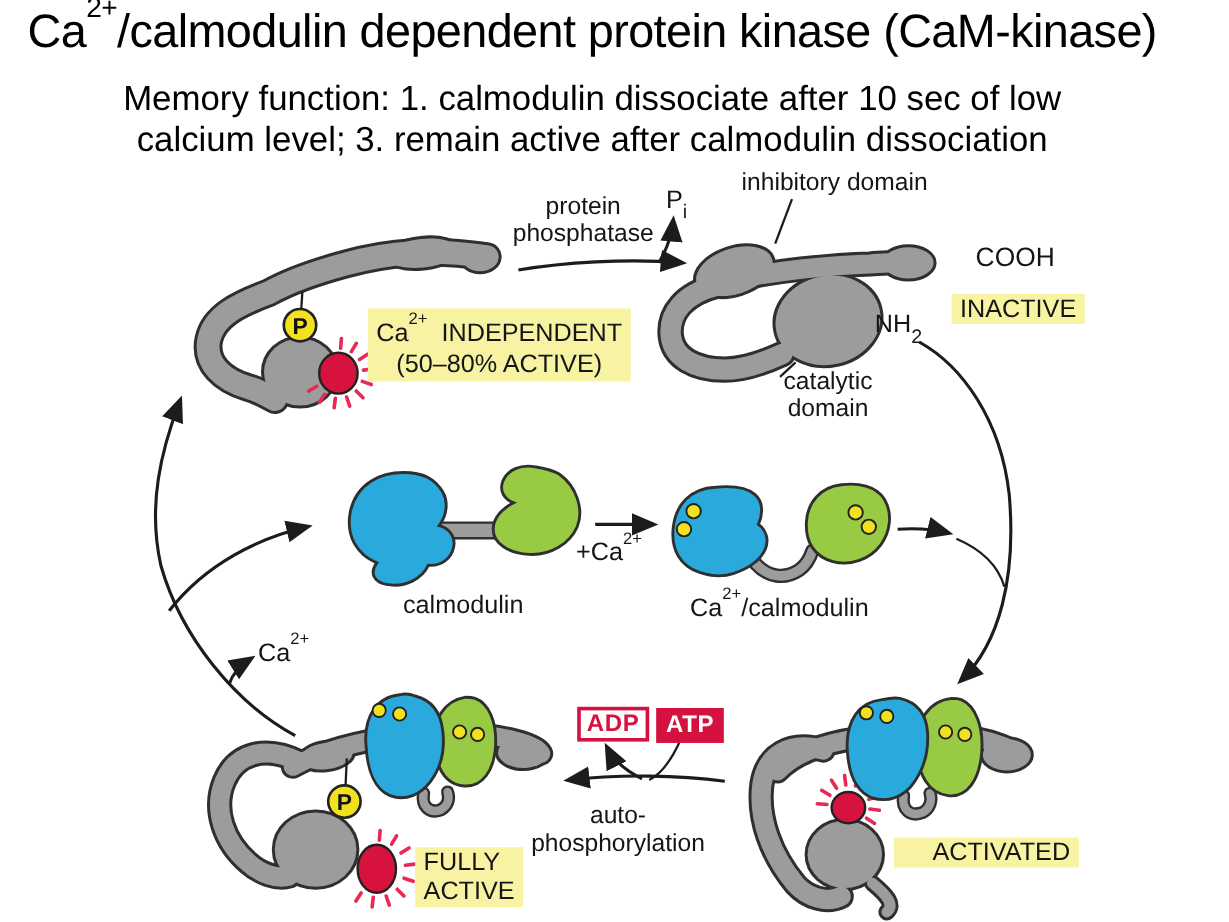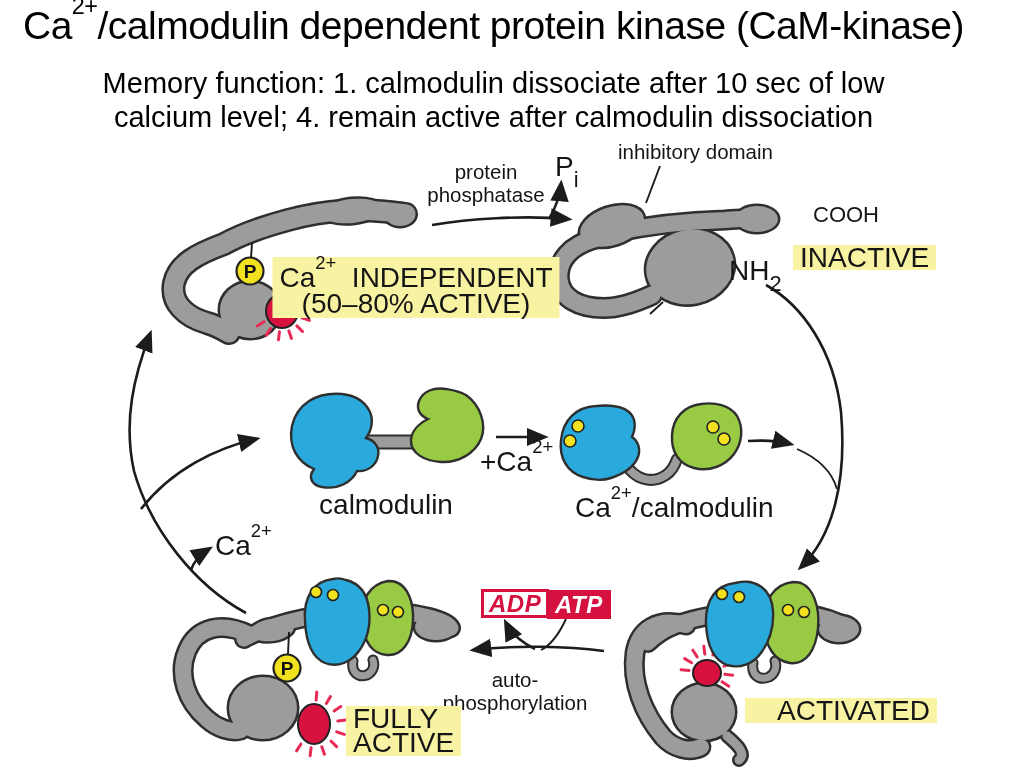--- a/index.html
+++ b/index.html
@@ -10,29 +10,29 @@
   }
   html,body{margin:0;padding:0;background:#fff;}
   .stage{position:relative;width:987px;height:768px;background:#ffffff;overflow:hidden;
          font-family:"Liberation Sans","DejaVu Sans",sans-serif;color:var(--ink);}
   .title{position:absolute;top:4px;left:0;width:100%;text-align:center;
          font-size:39px;color:#000;white-space:nowrap;letter-spacing:-0.5px;}
   .title sup{font-size:0.60em;position:relative;top:-0.48em;}
   .subtitle{position:absolute;top:66px;left:0;width:100%;text-align:center;
             font-size:29px;line-height:34px;color:#000;}
   .subtitle span{display:block;}
-  .lbl{position:absolute;font-size:28px;line-height:23px;white-space:nowrap;}
+  .lbl{position:absolute;font-size:21px;line-height:23px;white-space:nowrap;}
   .lbl.small{font-size:20.5px;}
   .lbl .l2{display:block;}
   .lbl sup{font-size:0.66em;position:relative;top:-0.45em;}
   .lbl sub{font-size:0.78em;position:relative;top:0.22em;}
   .ctr{transform:translateX(-50%);text-align:center;}
   .ybox{background:var(--highlight-yellow);padding:1px 7px;}
-  .nuc{position:absolute;font-weight:700;font-size:24px;line-height:23px;
-       padding:0 5px;letter-spacing:0.5px;font-style:italic;}
+  .nuc{position:absolute;font-weight:700;font-size:20px;line-height:23px;
+       padding:0 5px;letter-spacing:0.5px;}
   .nuc.adp{border:3px solid var(--nucleotide-red);color:var(--nucleotide-red);background:#fff;}
   .nuc.atp{border:3px solid var(--nucleotide-red);background:var(--nucleotide-red);color:#fff;}
   svg.diagram{position:absolute;left:0;top:0;}
   .ok{stroke:var(--outline);fill:none;stroke-linecap:round;}
   .oe{fill:var(--outline);stroke:var(--outline);stroke-width:5;}
   .gk{stroke:var(--kinase-gray);fill:none;stroke-linecap:round;}
   .ge{fill:var(--kinase-gray);}
   .blob-b{fill:var(--calmodulin-blue);stroke:var(--outline);stroke-width:2.4;}
   .blob-g{fill:var(--calmodulin-green);stroke:var(--outline);stroke-width:2.4;}
   .dot{fill:var(--dot-yellow);stroke:#222;stroke-width:1.6;}
@@ -46,21 +46,21 @@
 </style>
 </head>
 <body>
 
 <div class="stage">
 
   <div class="title"><span>Ca</span><sup>2+</sup><span>/calmodulin dependent protein kinase (CaM-kinase)</span></div>
 
   <div class="subtitle">
     <span>Memory function: 1. calmodulin dissociate after 10 sec of low</span>
-    <span>calcium level; 4. remain active after calmodulin dissociation</span>
+    <span>calcium level; 3. remain active after calmodulin dissociation</span>
   </div>
 
   <svg class="diagram" width="1024" height="768" viewBox="0 0 1024 768">
     <defs>
       <marker id="ah" markerWidth="9" markerHeight="8" viewBox="0 0 10 9" refX="7.5" refY="4.5" orient="auto">
         <path d="M0,0.5 L9.5,4.5 L0,8.5 Z" fill="#1c1c1c"></path>
       </marker>
       <path id="k1arm" d="M406,214 C360,207 325,210 288,220 C262,227 240,235 224,244 C197,254 178,264 174,283 C170,303 186,317 207,323 C215,325 222,329 229,333"></path>
       <ellipse id="k1b" cx="352" cy="211" rx="30" ry="12" transform="rotate(-6 352 211)"></ellipse>
       <ellipse id="k1t" cx="400" cy="215" rx="15" ry="11"></ellipse>
@@ -233,20 +233,24 @@
 
   <div class="lbl small ctr" style="left:486px;top:160px;">
     <span>protein</span>
     <span class="l2">phosphatase</span>
   </div>
   <div class="lbl" style="left:555px;top:155px;"><span>P</span><sub>i</sub></div>
   <div class="lbl small" style="left:618px;top:140px;">inhibitory domain</div>
   <div class="lbl" style="left:813px;top:203px;font-size:22px;">COOH</div>
   <div class="lbl ybox" style="left:793px;top:245px;">INACTIVE</div>
   <div class="lbl" style="left:729px;top:259px;"><span>NH</span><sub>2</sub></div>
+  <div class="lbl small ctr" style="left:690px;top:306px;">
+    <span>catalytic</span>
+    <span class="l2">domain</span>
+  </div>
   <div class="lbl ybox ctr" style="left:416px;top:257px;line-height:26px;">
     <span><span>Ca</span><sup>2+</sup><span>&nbsp; INDEPENDENT</span></span>
     <span class="l2">(50–80% ACTIVE)</span>
   </div>
   <div class="lbl ctr" style="left:386px;top:493px;">calmodulin</div>
   <div class="lbl" style="left:480px;top:443px;"><span>+Ca</span><sup>2+</sup></div>
   <div class="lbl" style="left:575px;top:489px;"><span>Ca</span><sup>2+</sup><span>/calmodulin</span></div>
   <div class="lbl" style="left:215px;top:527px;"><span>Ca</span><sup>2+</sup></div>
   <div class="nuc adp" style="left:481px;top:589px;">ADP</div>
   <div class="nuc atp" style="left:547px;top:590px;">ATP</div>

